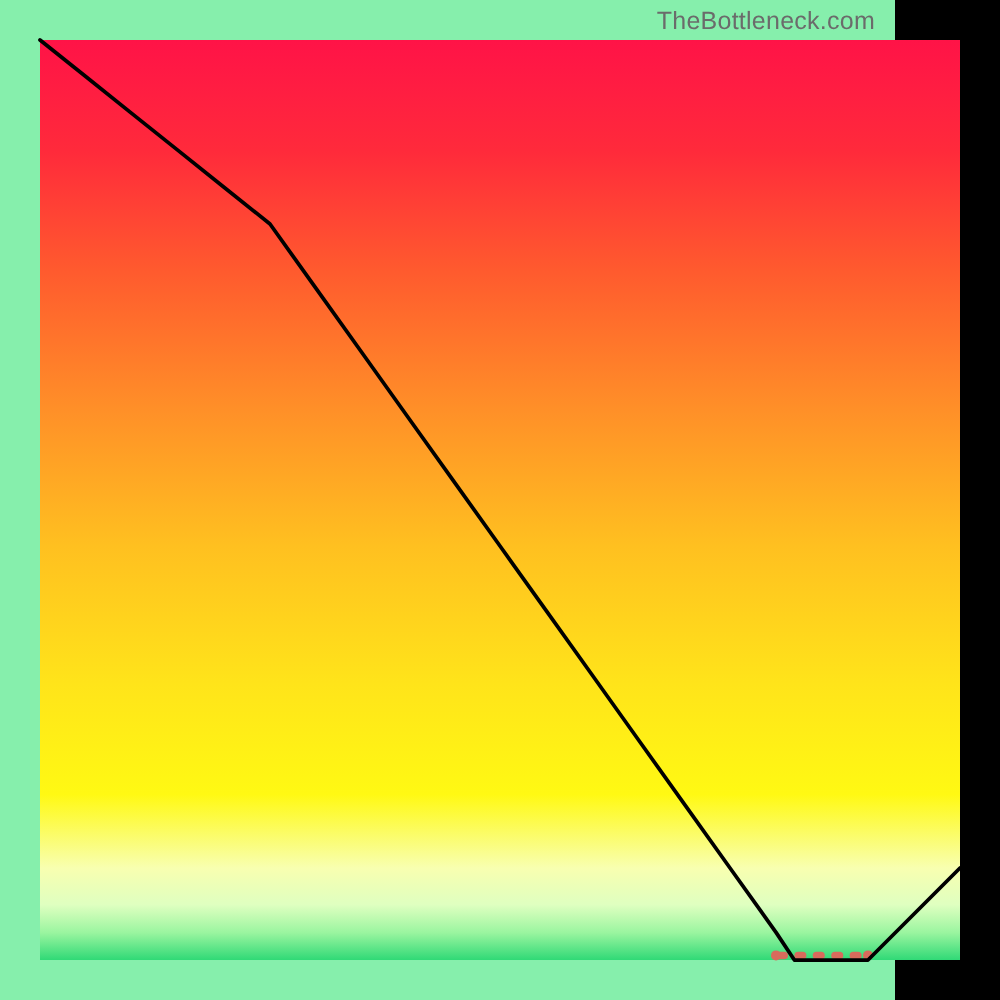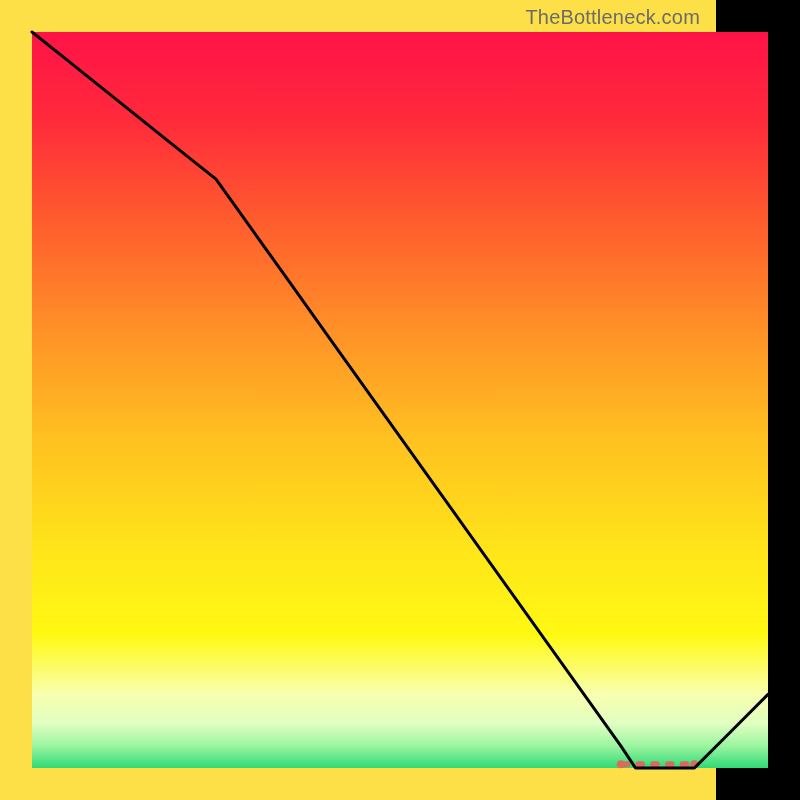--- a/index.html
+++ b/index.html
@@ -7,21 +7,21 @@
     padding: 0;
     width: 800px;
     height: 800px;
     background: #000;
     overflow: hidden;
   }
   .wrap {
     position: relative;
     width: 716px;
     height: 800px;
-    background: #fde047;
+    background: #86efac;
   }
   .attrib {
     position: absolute;
     top: 6px;
     right: 16px;
     font-family: Arial, Helvetica, sans-serif;
     font-size: 20px;
     color: #6b6b6b;
     letter-spacing: 0.2px;
   }

